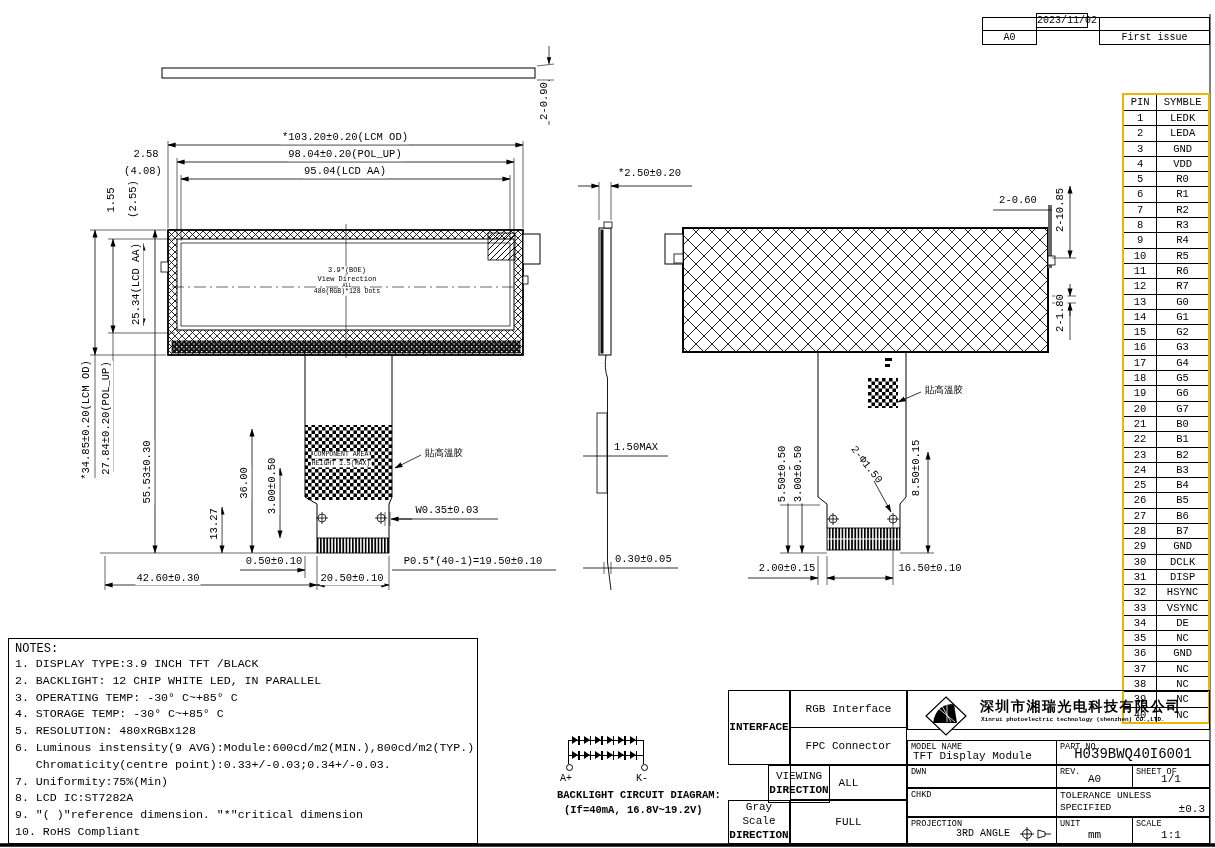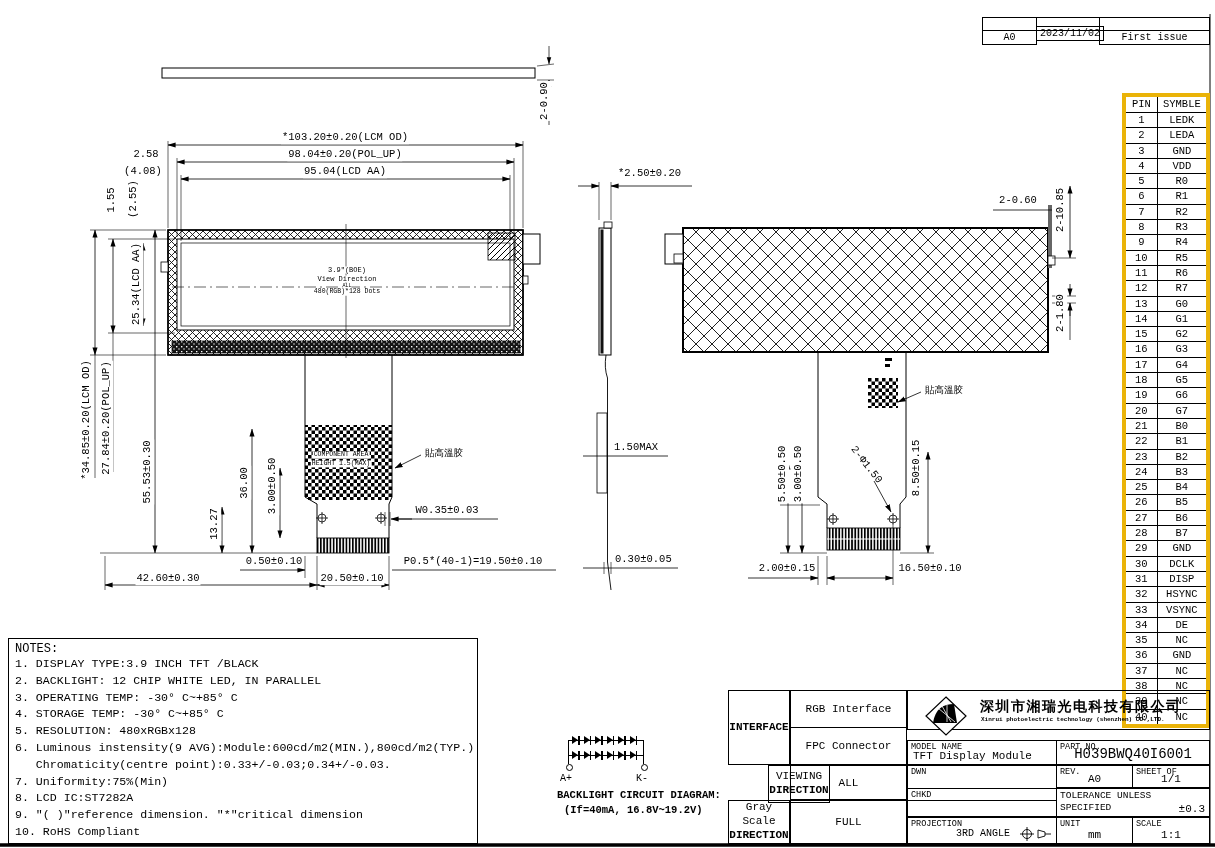--- a/index.html
+++ b/index.html
@@ -12,21 +12,21 @@
   .rot52{transform:translate(-50%,-50%) rotate(52deg);background:transparent;}
   .tiny{font-size:6.5px;background:#fff;}
   .scr{position:absolute;transform:translate(-50%,-50%);white-space:nowrap;background:#fff;text-align:center;line-height:1;}
   
   #notes{position:absolute;left:8px;top:638px;width:470px;height:206px;border:1px solid #000;box-sizing:border-box;padding:3px 0 0 6px;}
   #notes .title{font-size:12px;}
   .note-line{font-size:11.6px;line-height:16.8px;white-space:pre;}
   
   .rcell{position:absolute;border:1px solid #000;box-sizing:border-box;font-size:10px;text-align:center;line-height:13px;}
   
-  #pintable{position:absolute;left:1122px;top:93px;width:88px;border:4px solid #eab308;box-sizing:border-box;}
+  #pintable{position:absolute;left:1122px;top:93px;width:88px;border:2px solid #eab308;box-sizing:border-box;}
   .pin-hrow,.pin-row{display:flex;}
   .pin-hrow{height:15px;border-bottom:1px solid #000;}
   .pin-row{height:14.3px;border-bottom:1px solid #000;}
   .pin-row:last-child{border-bottom:none;}
   .pin-cell,.pin-hcell{box-sizing:border-box;font-size:10.5px;text-align:center;line-height:14px;overflow:hidden;}
   .c0,.h0{width:34px;border-right:1px solid #000;}
   .c1,.h1{width:52px;}
   
   .tcell{position:absolute;border:1px solid #000;box-sizing:border-box;}
   .tb-big{position:absolute;left:0;top:0;width:100%;height:100%;display:flex;align-items:center;justify-content:center;
@@ -294,21 +294,21 @@
         <div class="note-line">9. ″( )″reference dimension. ″*″critical dimension</div>
         <div class="note-line">10. RoHS Compliant</div>
       </div>
   </div>
 
   <div>
     <div class="rcell" style="left:982px;top:17px;width:55px;height:14px;"></div>
     <div class="rcell" style="left:1036px;top:17px;width:64px;height:14px;"></div>
     <div class="rcell" style="left:1099px;top:17px;width:111px;height:14px;"></div>
     <div class="rcell" style="left:982px;top:30px;width:55px;height:15px;">A0</div>
-    <div class="rcell" style="left:1036px;top:26px;width:68px;height:15px;">2023/11/02</div>
+    <div class="rcell" style="left:1036px;top:13px;width:52px;height:15px;">2023/11/02</div>
     <div class="rcell" style="left:1099px;top:30px;width:111px;height:15px;">First issue</div>
   </div>
 
   <div id="pintable">
     <div class="pin-hrow">
       <div class="pin-hcell h0">PIN</div>
       <div class="pin-hcell h1">SYMBLE</div>
     </div>
     <div>
         <div class="pin-row">
@@ -545,21 +545,21 @@
     </div>
 
     <div class="tcell" style="left:907px;top:740px;width:150px;height:25px;">
       <div class="tb-cap">MODEL NAME</div>
       <div class="tb-val left">TFT Display Module</div>
     </div>
     <div class="tcell" style="left:1056px;top:740px;width:154px;height:25px;">
       <div class="tb-cap">PART NO.</div>
       <div class="tb-val big">H039BWQ40I6001</div>
     </div>
-    <div class="tcell" style="left:907px;top:765px;width:150px;height:36px;">
+    <div class="tcell" style="left:907px;top:765px;width:150px;height:23px;">
       <div class="tb-cap">DWN</div>
     </div>
     <div class="tcell" style="left:1056px;top:765px;width:77px;height:23px;">
       <div class="tb-cap">REV.</div>
       <div class="tb-val">A0</div>
     </div>
     <div class="tcell" style="left:1132px;top:765px;width:78px;height:23px;">
       <div class="tb-cap">SHEET OF</div>
       <div class="tb-val">1/1</div>
     </div>

